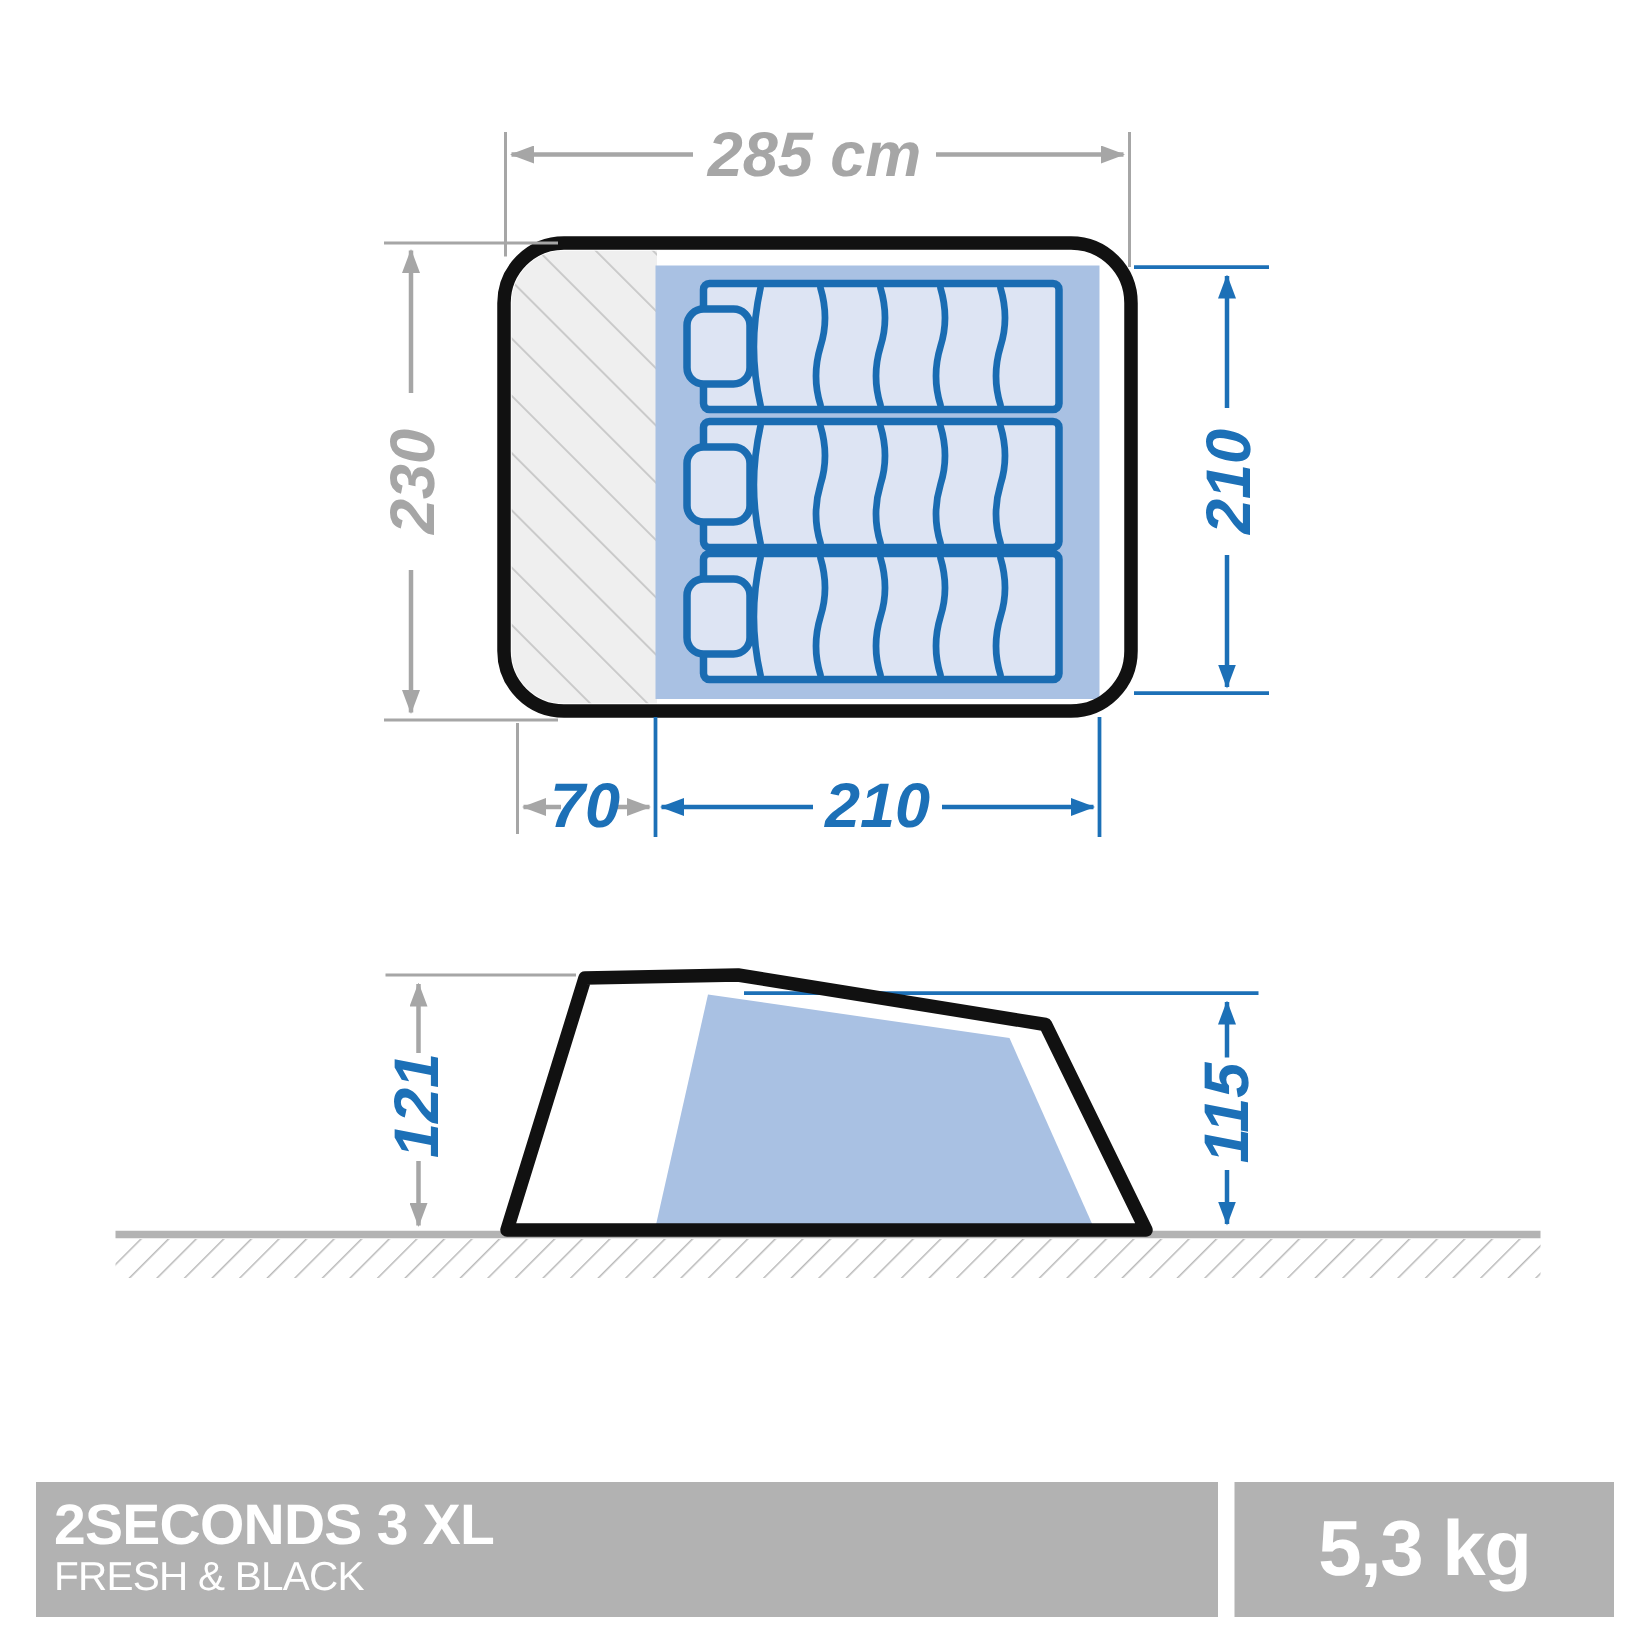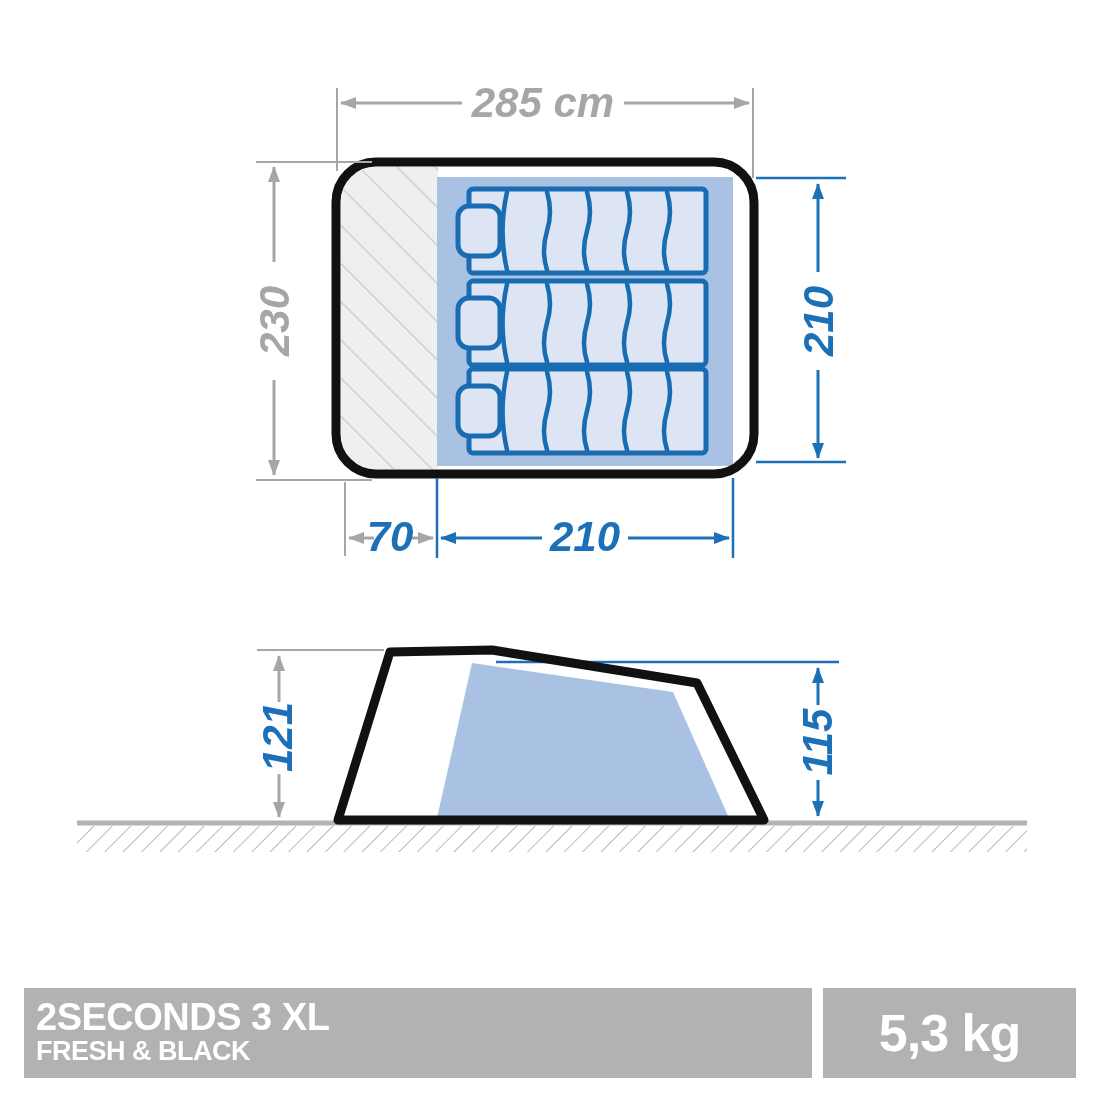--- a/index.html
+++ b/index.html
@@ -18,21 +18,21 @@
   
   .tent-stroke{stroke:#111111;fill:none;}
   .pad-shape{fill:#dde4f3;stroke:#1a6cb2;stroke-width:5;}
   .pad-line{fill:none;stroke:#1a6cb2;stroke-width:4.5;stroke-linecap:round;}
 
   
   .banner{position:absolute;background:#b2b2b2;color:#ffffff;box-sizing:border-box;}
   .banner-left{left:24px;top:988px;width:788px;height:90px;display:flex;flex-direction:column;justify-content:center;padding-left:12px;}
   .banner-right{left:823px;top:988px;width:253px;height:90px;display:flex;align-items:center;justify-content:center;}
   .product-name{font-size:38px;font-weight:700;line-height:1.0;letter-spacing:-0.5px;}
-  .product-collection{font-size:27px;font-weight:700;line-height:1.15;letter-spacing:-0.5px;}
+  .product-collection{font-size:27px;font-weight:400;line-height:1.15;letter-spacing:-0.5px;}
   .product-weight{font-size:52px;font-weight:700;letter-spacing:-1px;text-align:right;}
 </style>
 </head>
 <body>
 
 <svg width="1100" height="1100" viewBox="0 0 1100 1100">
   <defs>
     <marker id="ag" markerUnits="userSpaceOnUse" markerWidth="16" markerHeight="12" refX="15" refY="6" orient="auto">
       <path d="M0,0 L16,6 L0,12 Z" fill="#a6a6a6"></path>
     </marker>

